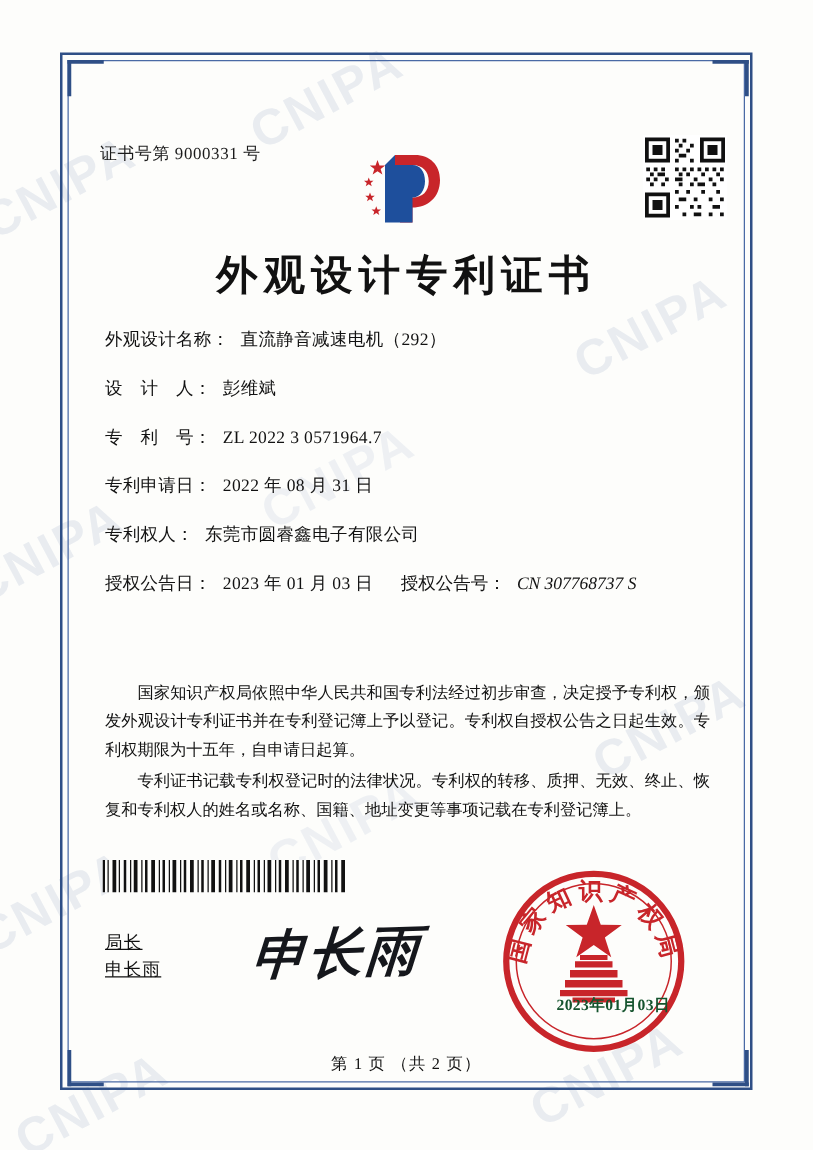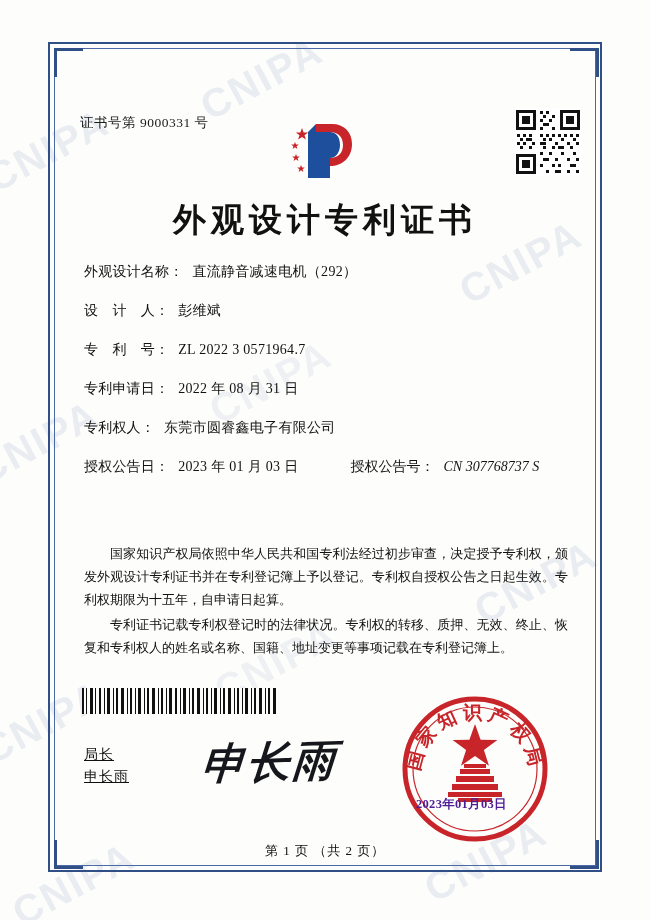--- a/index.html
+++ b/index.html
@@ -138,21 +138,21 @@
   .row .lbl {
     flex: 0 0 auto;
     letter-spacing: .2px;
     white-space: pre;
   }
   .row .val {
     margin-left: 9px;
     letter-spacing: .3px;
   }
   .row.two .val2-lbl {
-    margin-left: 52px;
+    margin-left: 22px;
     white-space: pre;
   }
   .row.two .val2 {
     margin-left: 9px;
     font-style: italic;
   }
 
   
   .paras {
     position: absolute;
@@ -208,23 +208,23 @@
     left: 346px;
     top: 646px;
     width: 150px;
     height: 150px;
   }
   .seal-date {
     position: absolute;
     left: 362px;
     top: 748px;
     width: 120px;
-    text-align: left;
+    text-align: right;
     font-size: 12.5px;
-    color: #4c1d95;
+    color: #14532d;
     font-weight: 700;
     letter-spacing: .3px;
   }
 
   
   .page-num {
     position: absolute;
     left: 0; right: 0;
     top: 794px;
     text-align: center;

